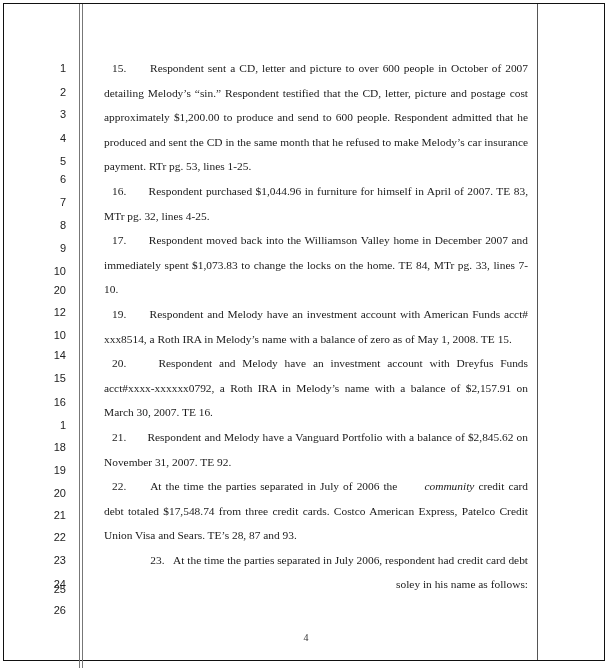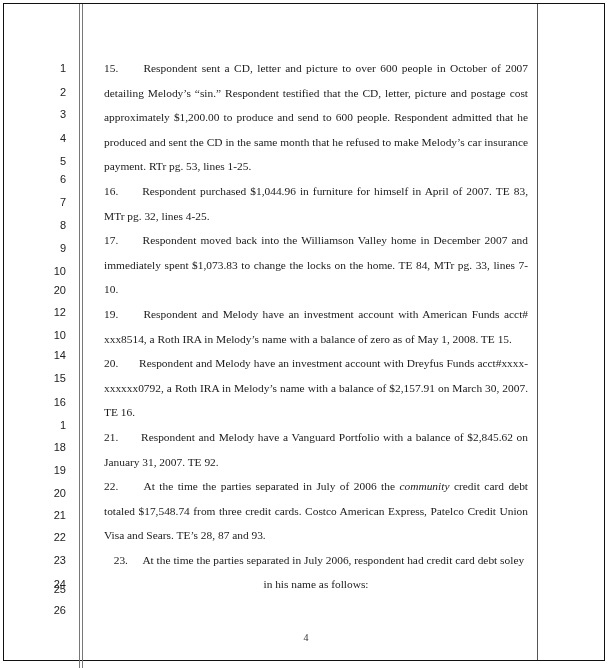--- a/index.html
+++ b/index.html
@@ -14,23 +14,23 @@
     .linenum {
       position: absolute; left: 40px; width: 26px; text-align: right;
       font-family: "Liberation Sans", sans-serif; font-size: 11px; color: #222;
     }
     .text {
       position: absolute; left: 104px; width: 424px;
       font-family: "Liberation Serif", serif; font-size: 11.4px; color: #1a1a1a;
       line-height: 24.6px;
     }
     .para { margin: 0; text-align: justify; }
-    .para .num { display: inline-block; width: 26px; }
-    .para.last { text-align: center; }
-    em { font-style: italic; }
+    .para .num { display: inline-block; width: 26px; margin-left: 8px; }
+    .para.last { text-align: right; }
+    em { font-style: italic; margin-left: 23px; }
     .pagenum {
       position: absolute; left: 300px; top: 632px; width: 12px; text-align: center;
       font-family: "Liberation Serif", serif; font-size: 10px; color: #333;
     }
   </style>
 </head>
 <body>
 
 <div class="frame"></div>
 <div class="vline-left-a"></div>
@@ -66,18 +66,18 @@
   <div class="linenum" style="top:583px">25</div>
   <div class="linenum" style="top:604px">26</div>
 </div>
 
 <div class="text" style="top:56px">
   <p class="para"><span class="num">15.</span>&nbsp;&nbsp;&nbsp;<span>Respondent sent a CD, letter and picture to over 600 people in October of 2007 detailing Melody’s “sin.”  Respondent testified that the CD, letter, picture and postage cost approximately $1,200.00 to produce and send to 600 people.  Respondent admitted that he produced and sent the CD in the same month that he refused to make Melody’s car insurance payment.  RTr pg. 53, lines 1-25.</span></p>
   <p class="para"><span class="num">16.</span>&nbsp;&nbsp;&nbsp;<span>Respondent purchased $1,044.96 in furniture for himself in April of 2007.  TE 83, MTr pg. 32, lines 4-25.</span></p>
   <p class="para"><span class="num">17.</span>&nbsp;&nbsp;&nbsp;<span>Respondent moved back into the Williamson Valley home in December 2007 and immediately spent $1,073.83 to change the locks on the home.  TE 84, MTr pg. 33, lines 7-10.</span></p>
   <p class="para"><span class="num">19.</span>&nbsp;&nbsp;&nbsp;<span>Respondent and Melody have an investment account with American Funds acct# xxx8514, a  Roth IRA in Melody’s name with a balance of zero as of May 1, 2008.  TE 15.</span></p>
   <p class="para"><span class="num">20.</span>&nbsp;&nbsp;&nbsp;<span>Respondent and Melody have an investment account with Dreyfus Funds acct#xxxx-xxxxxx0792, a Roth IRA in Melody’s name with a balance of $2,157.91 on March 30, 2007. TE 16.</span></p>
-  <p class="para"><span class="num">21.</span>&nbsp;&nbsp;&nbsp;<span>Respondent and Melody have a Vanguard Portfolio with a balance of $2,845.62 on January 31, 2007. TE 92.</span></p>
+  <p class="para"><span class="num">21.</span>&nbsp;&nbsp;&nbsp;<span>Respondent and Melody have a Vanguard Portfolio with a balance of $2,845.62 on November 31, 2007. TE 92.</span></p>
   <p class="para"><span class="num">22.</span>&nbsp;&nbsp;&nbsp;<span>At the time the parties separated in July of 2006 the </span><em>community</em><span> credit card debt totaled $17,548.74 from three credit cards.  Costco American Express, Patelco Credit Union Visa and Sears. TE’s 28, 87 and 93.</span></p>
   <p class="para last"><span class="num">23.</span>&nbsp;&nbsp;&nbsp;<span>At the time the parties separated in July 2006, respondent had credit card debt soley in his name as follows:</span></p>
 </div>
 
 <div class="pagenum">4</div>
 
 </body></html>

